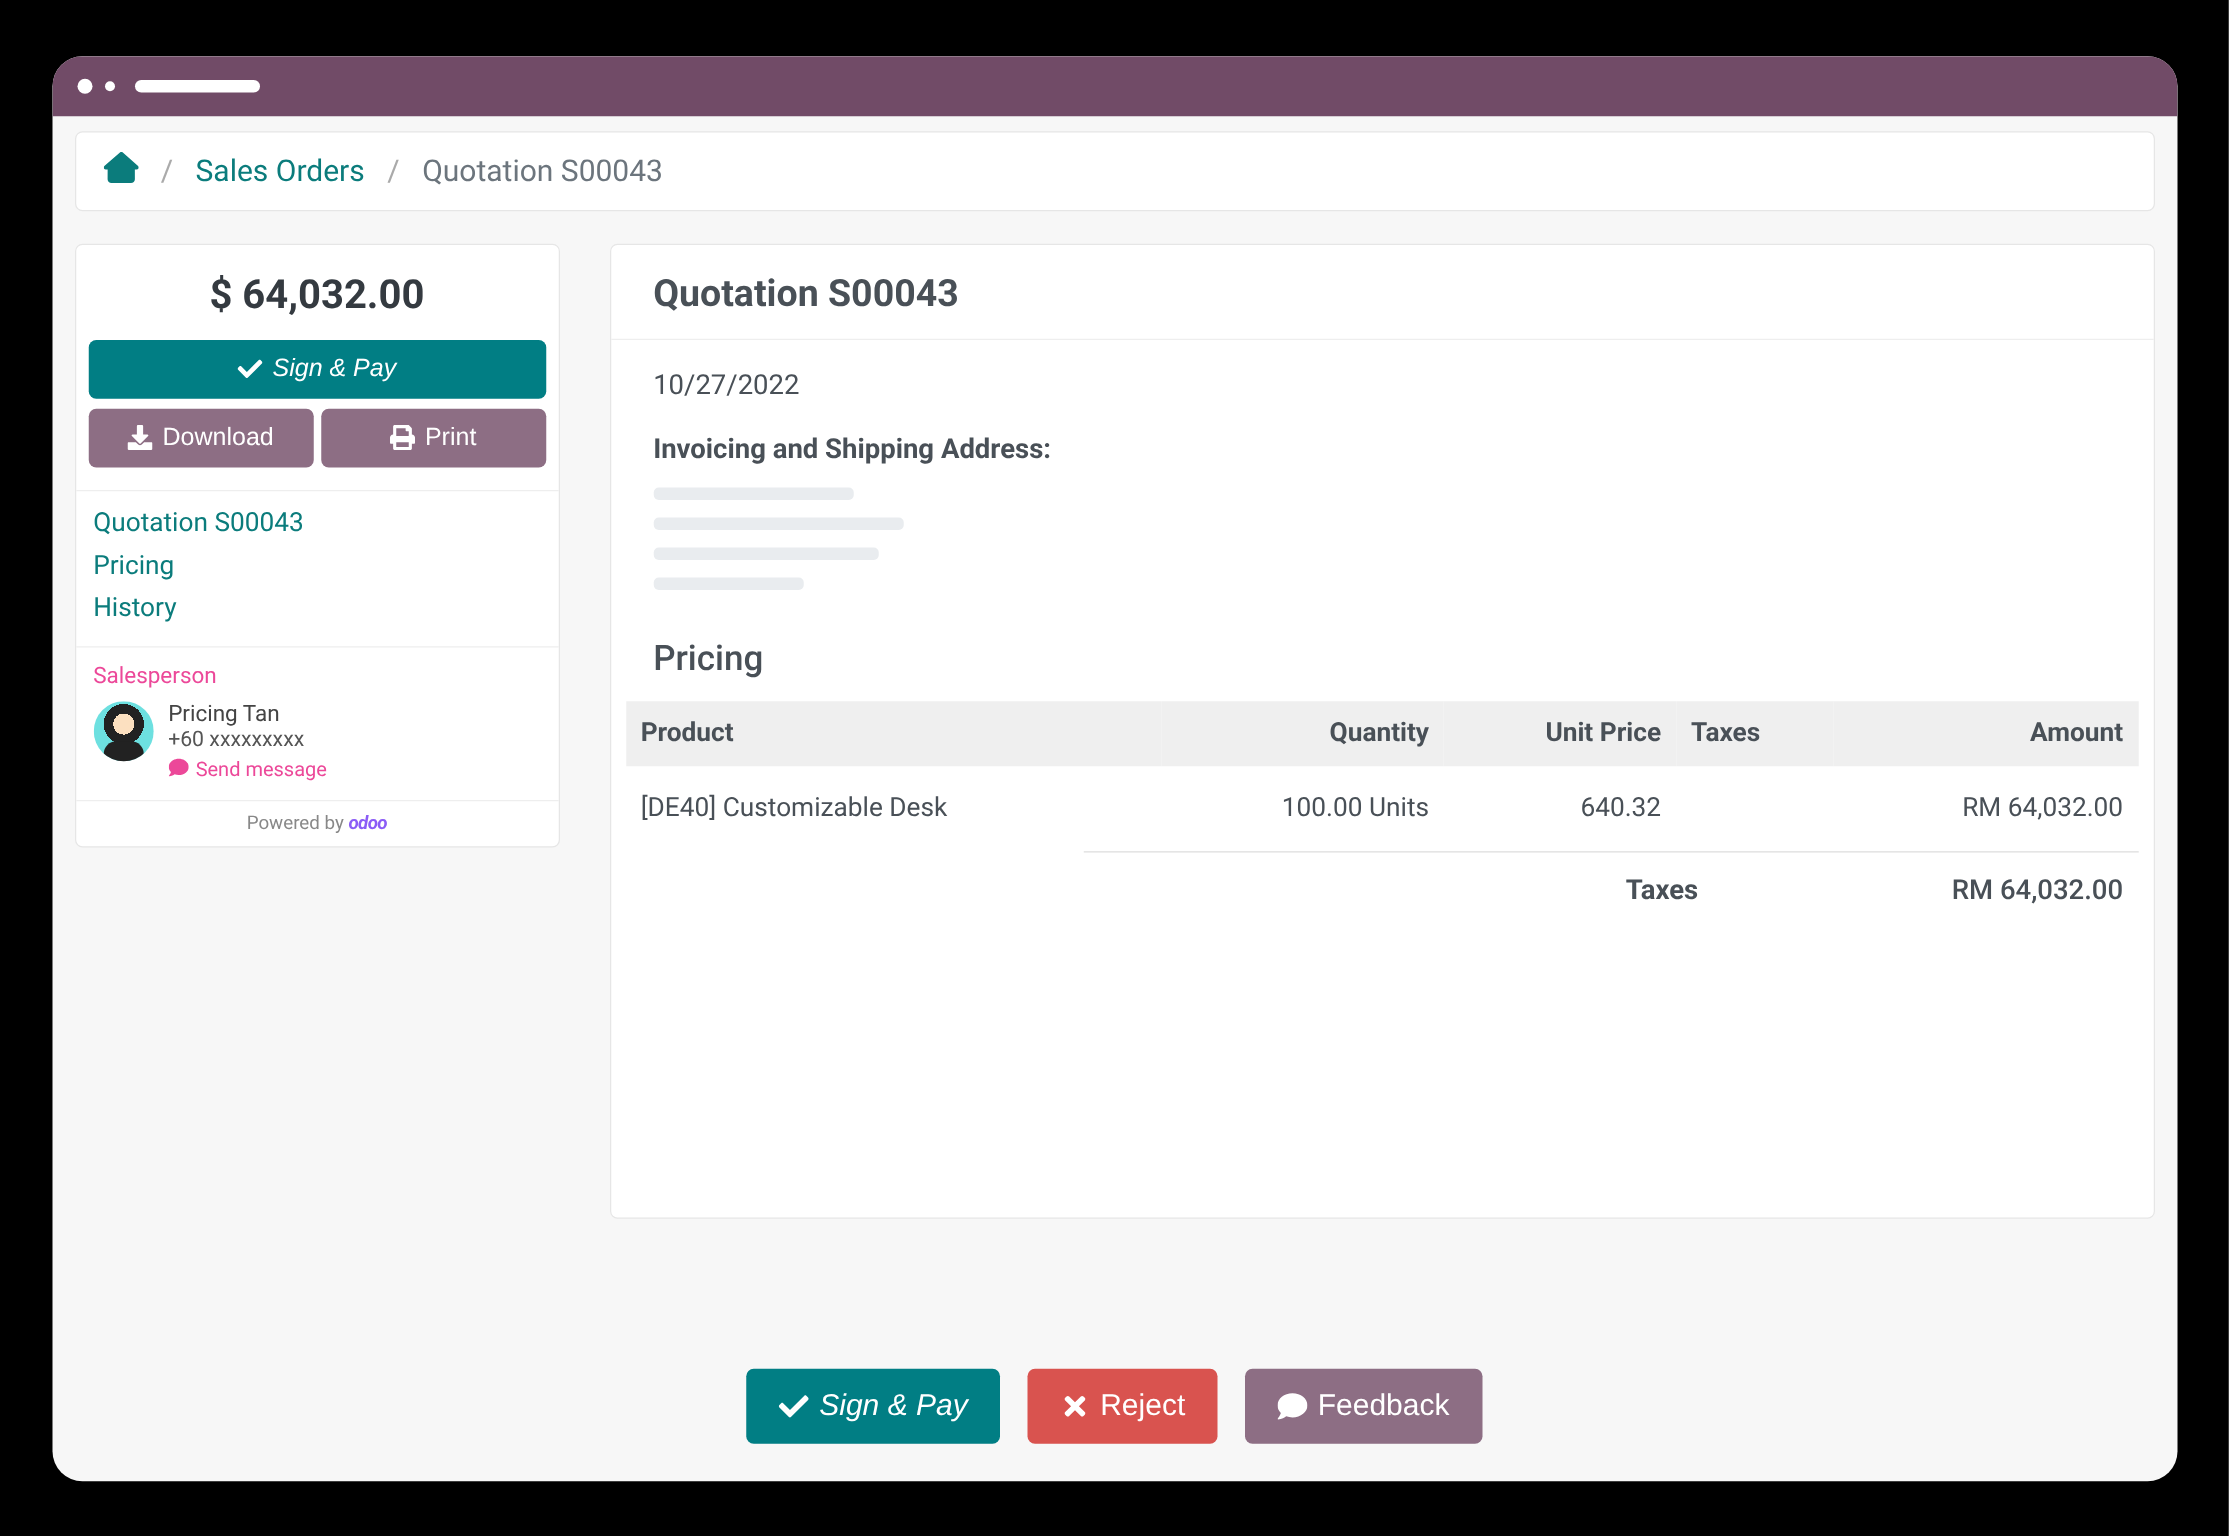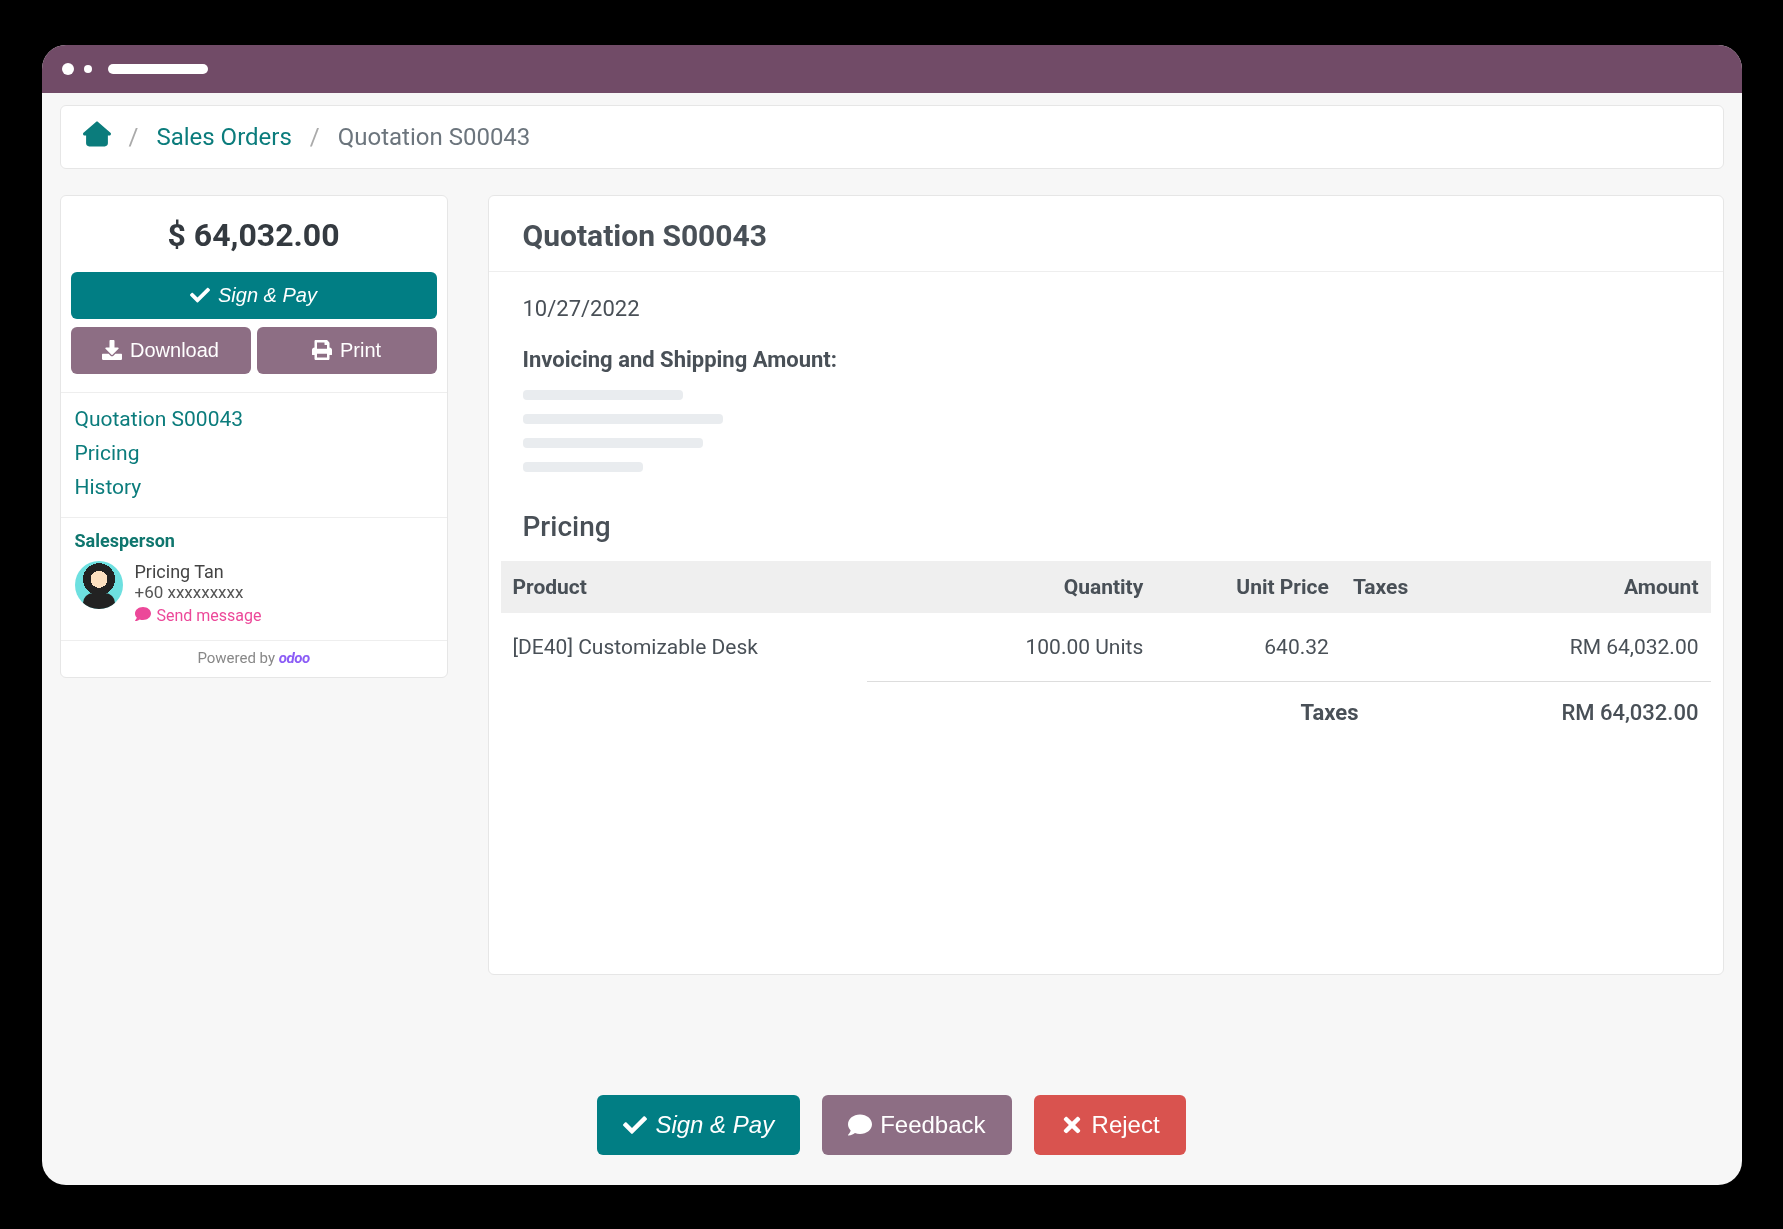--- a/index.html
+++ b/index.html
@@ -120,22 +120,22 @@
   .sidebar .links a {
     color: #0b7c7c;
     text-decoration: none;
     font-size: 21px;
   }
   .sidebar .salesperson {
     border-top: 1px solid #eee;
     padding: 12px 14px 14px;
   }
   .sidebar .salesperson .label {
-    color: #0f766e;
-    font-weight: 700;
+    color: #ec4899;
+    font-weight: 400;
     font-size: 18px;
     margin-bottom: 10px;
   }
   .sidebar .sp-row {
     display: flex;
     gap: 12px;
     align-items: flex-start;
   }
   .avatar {
     width: 48px; height: 48px; border-radius: 50%;
@@ -339,21 +339,21 @@
           <span>Powered by</span>
           <span class="odoo-logo">odoo</span>
         </div>
       </aside>
 
       <section class="main">
         <h1>Quotation S00043</h1>
         <div class="divider"></div>
         <div class="meta">
           <div class="date">10/27/2022</div>
-          <div class="addr-label">Invoicing and Shipping Amount:</div>
+          <div class="addr-label">Invoicing and Shipping Address:</div>
           <div class="skel w1"></div>
           <div class="skel w2"></div>
           <div class="skel w3"></div>
           <div class="skel w4"></div>
         </div>
 
         <h2>Pricing</h2>
 
         <table class="pricing">
           <thead>
@@ -386,32 +386,32 @@
 
     <div class="footer-actions">
       <button class="btn btn-teal">
         <span class="icon">
           <svg viewBox="0 0 512 512">
               <path d="M173.9 439.4 7.5 273c-9.4-9.4-9.4-24.6 0-33.9l33.9-33.9c9.4-9.4 24.6-9.4 33.9 0L192 321.9 436.7 77.3c9.4-9.4 24.6-9.4 33.9 0l33.9 33.9c9.4 9.4 9.4 24.6 0 33.9L207.8 439.4c-9.4 9.4-24.6 9.4-33.9 0z"></path>
             </svg>
         </span>
         <span>Sign &amp; Pay</span>
       </button>
+      <button class="btn btn-red">
+        <span class="icon">
+          <svg viewBox="0 0 352 512">
+              <path d="M242.7 256l100.1-100.1c12.3-12.3 12.3-32.2 0-44.5l-22.2-22.2c-12.3-12.3-32.2-12.3-44.5 0L176 189.3 75.9 89.2c-12.3-12.3-32.2-12.3-44.5 0L9.2 111.4c-12.3 12.3-12.3 32.2 0 44.5L109.3 256 9.2 356.1c-12.3 12.3-12.3 32.2 0 44.5l22.2 22.2c12.3 12.3 32.2 12.3 44.5 0L176 322.7l100.1 100.1c12.3 12.3 32.2 12.3 44.5 0l22.2-22.2c12.3-12.3 12.3-32.2 0-44.5L242.7 256z"></path>
+            </svg>
+        </span>
+        <span>Reject</span>
+      </button>
       <button class="btn btn-purple">
         <span class="icon">
           <svg viewBox="0 0 512 512">
               <path d="M256 32C114.6 32 0 125.1 0 240c0 49.6 21.4 95 57 130.7-12.5 50.4-54.3 95.3-54.8 95.8-2.2 2.3-2.8 5.7-1.5 8.7S4.8 480 8 480c66.3 0 116-31.8 140.6-51.4 32.7 12.3 69 19.4 107.4 19.4 141.4 0 256-93.1 256-208S397.4 32 256 32z"></path>
             </svg>
         </span>
         <span>Feedback</span>
       </button>
-      <button class="btn btn-red">
-        <span class="icon">
-          <svg viewBox="0 0 352 512">
-              <path d="M242.7 256l100.1-100.1c12.3-12.3 12.3-32.2 0-44.5l-22.2-22.2c-12.3-12.3-32.2-12.3-44.5 0L176 189.3 75.9 89.2c-12.3-12.3-32.2-12.3-44.5 0L9.2 111.4c-12.3 12.3-12.3 32.2 0 44.5L109.3 256 9.2 356.1c-12.3 12.3-12.3 32.2 0 44.5l22.2 22.2c12.3 12.3 32.2 12.3 44.5 0L176 322.7l100.1 100.1c12.3 12.3 32.2 12.3 44.5 0l22.2-22.2c12.3-12.3 12.3-32.2 0-44.5L242.7 256z"></path>
-            </svg>
-        </span>
-        <span>Reject</span>
-      </button>
     </div>
 
   </div>
 </div>
 
 </body></html>

